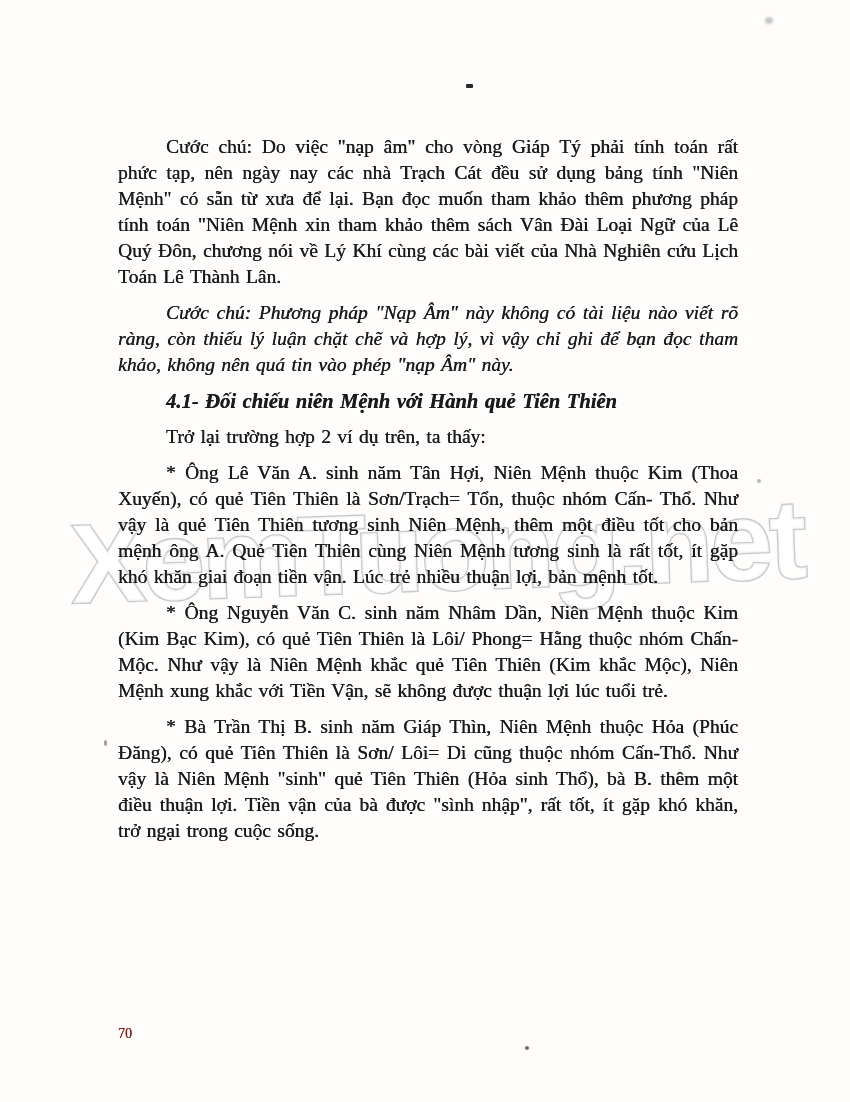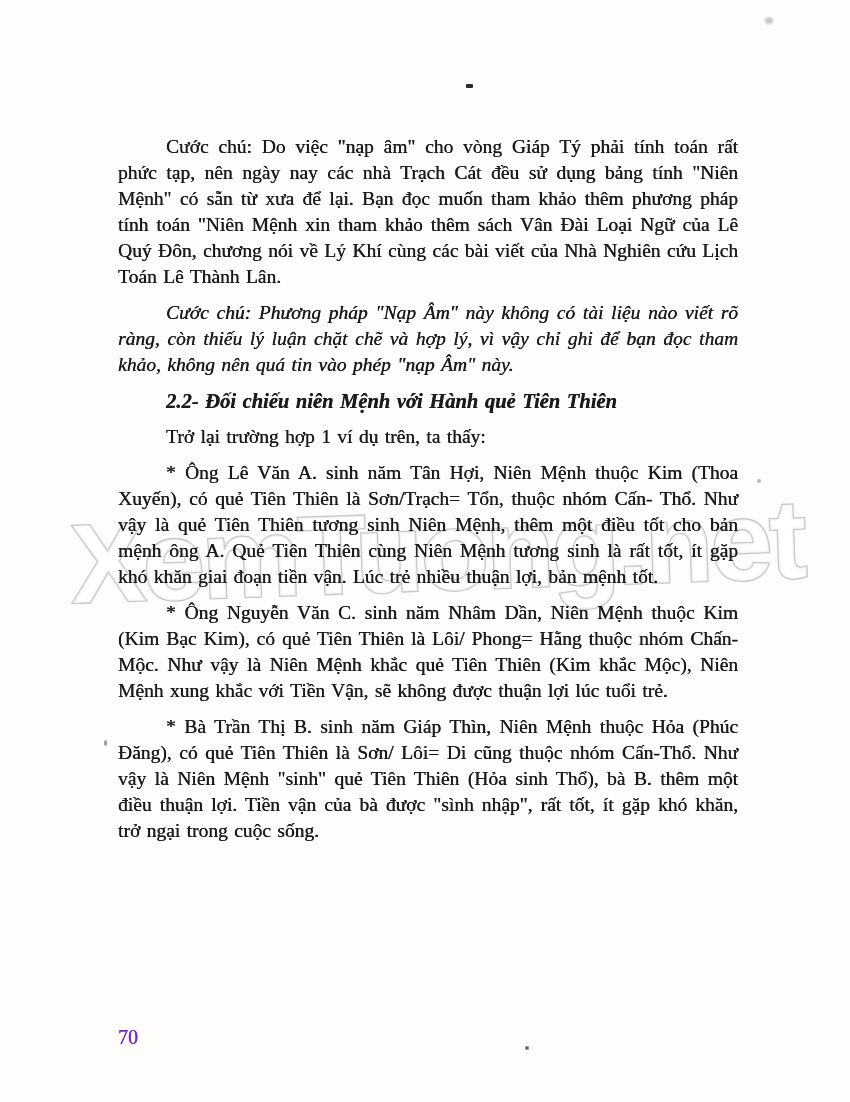--- a/index.html
+++ b/index.html
@@ -55,22 +55,22 @@
     font-weight: bold;
     font-style: italic;
     font-size: 20.5px;
     margin: 2px 0 10px 0 !important;
   }
   
   .page-number {
     position: absolute;
     left: 118px; top: 1026px;
     z-index: 2;
-    color: #6d28d9;
-    font-size: 20px;
+    color: #7f1d1d;
+    font-size: 14px;
     text-shadow: 0.3px 0 0 currentColor;
   }
   
   .footer-banner {
     position: absolute;
     left: 0; bottom: 4px;
     width: 850px;
     z-index: 3;
     display: flex;
     justify-content: center;
@@ -110,22 +110,22 @@
 
   <div class="speck speck-1"></div>
   <div class="speck speck-2"></div>
   <div class="speck speck-3"></div>
   <div class="speck speck-4"></div>
   <div class="speck speck-5"></div>
 
   <div class="text-block">
     <p data-bind="page.paragraphs.p1">Cước chú: Do việc "nạp âm" cho vòng Giáp Tý phải tính toán rất phức tạp, nên ngày nay các nhà Trạch Cát đều sử dụng bảng tính "Niên Mệnh" có sẵn từ xưa để lại. Bạn đọc muốn tham khảo thêm phương pháp tính toán "Niên Mệnh xin tham khảo thêm sách Vân Đài Loại Ngữ của Lê Quý Đôn, chương nói về Lý Khí cùng các bài viết của Nhà Nghiên cứu Lịch Toán Lê Thành Lân.</p>
     <p class="para-italic" data-bind="page.paragraphs.p2">Cước chú: Phương pháp "Nạp Âm" này không có tài liệu nào viết rõ ràng, còn thiếu lý luận chặt chẽ và hợp lý, vì vậy chỉ ghi để bạn đọc tham khảo, không nên quá tin vào phép "nạp Âm" này.</p>
-    <p class="section-heading" data-bind="page.heading">2.2- Đối chiếu niên Mệnh với Hành quẻ Tiên Thiên</p>
-    <p data-bind="page.paragraphs.p3">Trở lại trường hợp 1 ví dụ trên, ta thấy:</p>
+    <p class="section-heading" data-bind="page.heading">4.1- Đối chiếu niên Mệnh với Hành quẻ Tiên Thiên</p>
+    <p data-bind="page.paragraphs.p3">Trở lại trường hợp 2 ví dụ trên, ta thấy:</p>
     <p data-bind="page.paragraphs.p4">* Ông Lê Văn A. sinh năm Tân Hợi, Niên Mệnh thuộc Kim (Thoa Xuyến), có quẻ Tiên Thiên là Sơn/Trạch= Tổn, thuộc nhóm Cấn- Thổ. Như vậy là quẻ Tiên Thiên tương sinh Niên Mệnh, thêm một điều tốt cho bản mệnh ông A. Quẻ Tiên Thiên cùng Niên Mệnh tương sinh là rất tốt, ít gặp khó khăn giai đoạn tiền vận. Lúc trẻ nhiều thuận lợi, bản mệnh tốt.</p>
     <p data-bind="page.paragraphs.p6">* Ông Nguyễn Văn C. sinh năm Nhâm Dần, Niên Mệnh thuộc Kim (Kim Bạc Kim), có quẻ Tiên Thiên là Lôi/ Phong= Hằng thuộc nhóm Chấn-Mộc. Như vậy là Niên Mệnh khắc quẻ Tiên Thiên (Kim khắc Mộc), Niên Mệnh xung khắc với Tiền Vận, sẽ không được thuận lợi lúc tuổi trẻ.</p>
     <p data-bind="page.paragraphs.p5">* Bà Trần Thị B. sinh năm Giáp Thìn, Niên Mệnh thuộc Hỏa (Phúc Đăng), có quẻ Tiên Thiên là Sơn/ Lôi= Di cũng thuộc nhóm Cấn-Thổ. Như vậy là Niên Mệnh "sinh" quẻ Tiên Thiên (Hỏa sinh Thổ), bà B. thêm một điều thuận lợi. Tiền vận của bà được "sình nhập", rất tốt, ít gặp khó khăn, trở ngại trong cuộc sống.</p>
   </div>
 
   <div class="page-number" data-bind="page.number">70</div>
 
 
 </div>
 

